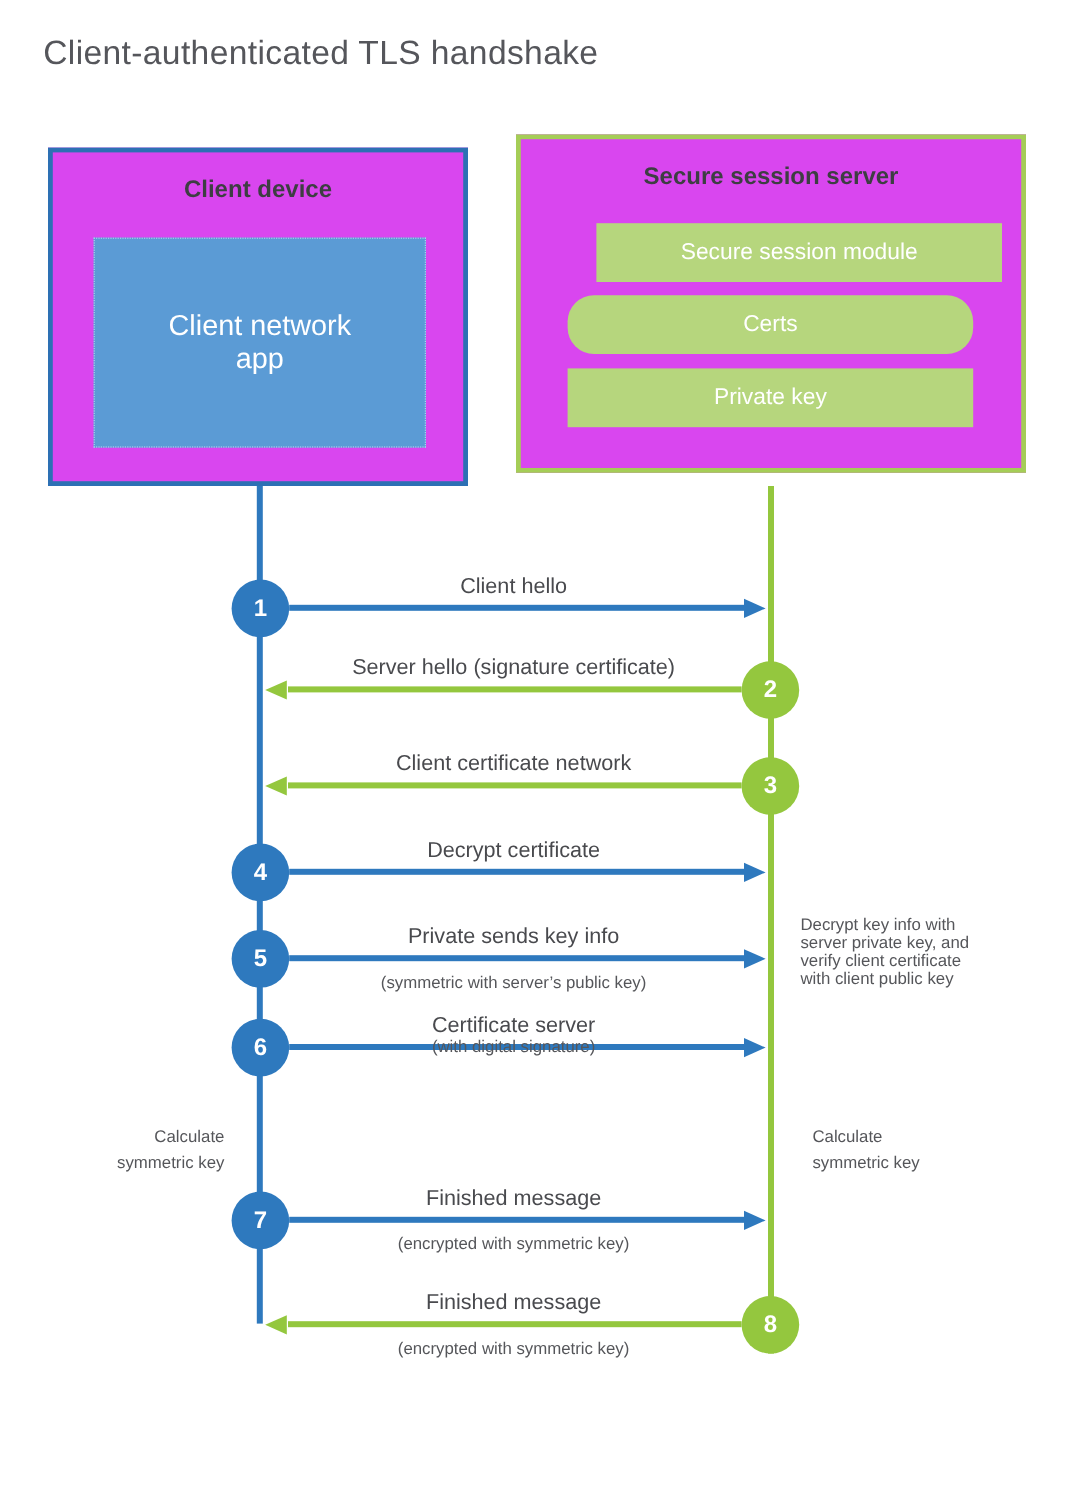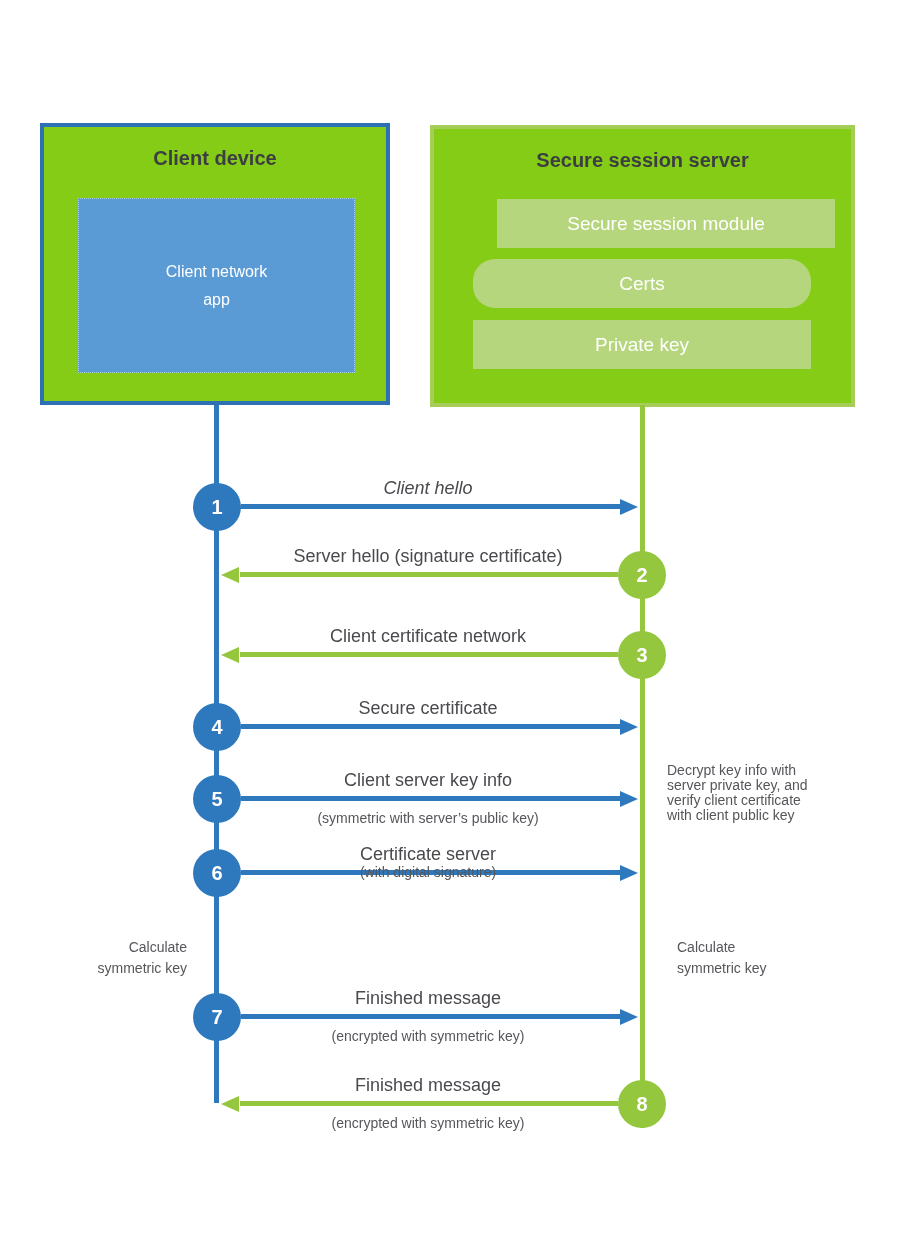--- a/index.html
+++ b/index.html
@@ -6,29 +6,29 @@
   .frame {
     position:relative; width:900px; height:1256px; background:#ffffff;
     font-family:"Liberation Sans", sans-serif; overflow:hidden;
     --blue:#2e79be; --blue-border:#2d70b4; --blue-fill:#5b9bd5;
     --green:#94c73e; --green-border:#a5cd57; --green-fill:#b6d67d;
   }
   .diagram-title {
     position:absolute; left:36px; top:28px; font-size:28px; font-weight:400;
     color:#55565b; letter-spacing:0.3px;
   }
-  .entity-box { position:absolute; box-sizing:border-box; background:#84cc16; }
+  .entity-box { position:absolute; box-sizing:border-box; background:#d946ef; }
   .entity-box.client { left:40px; top:123px; width:350px; height:282px; border:4px solid var(--blue-border); }
-  .entity-box.server { left:430px; top:125px; width:425px; height:282px; border:4px solid var(--green-border); }
+  .entity-box.server { left:430px; top:112px; width:425px; height:282px; border:4px solid var(--green-border); }
   .entity-title { margin-top:20px; text-align:center; font-size:20px; font-weight:700; color:#3d3e42; }
   .client-app {
     position:absolute; left:34px; top:71px; width:277px; height:175px; box-sizing:border-box;
     background:var(--blue-fill); border:1px dotted #aed0ee;
     display:flex; align-items:center; justify-content:center; text-align:center;
-    color:#ffffff; font-size:16px; line-height:28px; white-space:pre-line;
+    color:#ffffff; font-size:24px; line-height:28px; white-space:pre-line;
   }
   .server-bar {
     position:absolute; left:39px; width:338px; height:49px; background:var(--green-fill);
     display:flex; align-items:center; justify-content:center;
     color:#ffffff; font-size:19px;
   }
   .bar-0 { top:70px;margin-left:24px; } .bar-1 { top:130px;border-radius:22px; } .bar-2 { top:191px; }
   .vline { position:absolute; width:5px; }
   .vline.blue  { left:214px; top:405px; height:698px; background:var(--blue); }
   .vline.green { left:640px; top:405px; height:723px; background:var(--green); }
@@ -50,20 +50,21 @@
   .note { position:absolute; font-size:14px; color:#55565a; white-space:pre-line; }
   .note.decrypt { left:667px; top:763px; width:180px; line-height:15px; }
   .note.calc-left { left:57px; top:937px; width:130px; text-align:right; line-height:21px; }
   .note.calc-right { left:677px; top:937px; width:140px; text-align:left; line-height:21px; }
 </style>
 </head>
 <body>
 
 <div class="frame" style="--blue: #2e79be; --blue-border: #2d70b4; --blue-fill: #5b9bd5; --green: #94c73e; --green-border: #a5cd57; --green-fill: #b6d67d;">
 
+  <div class="diagram-title">Client-authenticated TLS handshake</div>
 
   <div class="entity-box client">
     <div class="entity-title">Client device</div>
     <div class="client-app">Client network
 app</div>
   </div>
 
   <div class="entity-box server">
     <div class="entity-title">Secure session server</div>
     <div class="server-bar bar-0">Secure session module</div>
@@ -71,49 +72,49 @@
     <div class="server-bar bar-2">Private key</div>
   </div>
 
   <div class="vline blue"></div>
   <div class="vline green"></div>
 
   <div>
     <div class="shaft blue" style="left:241px; top:504px; width:379px;"></div>
     <div class="head right" style="left:620px; top:499px;"></div>
     <div class="circle blue" style="left:193px; top:483px;">1</div>
-    <div class="msg" style="top:478px;font-style:italic;">Client hello</div>
+    <div class="msg" style="top:478px;">Client hello</div>
   </div>
 
   <div>
     <div class="shaft green" style="left:240px; top:572px; width:378px;"></div>
     <div class="head left" style="left:221px; top:567px;"></div>
     <div class="circle green" style="left:618px; top:551px;">2</div>
     <div class="msg" style="top:546px;">Server hello (signature certificate)</div>
   </div>
 
   <div>
     <div class="shaft green" style="left:240px; top:652px; width:378px;"></div>
     <div class="head left" style="left:221px; top:647px;"></div>
     <div class="circle green" style="left:618px; top:631px;">3</div>
     <div class="msg" style="top:626px;">Client certificate network</div>
   </div>
 
   <div>
     <div class="shaft blue" style="left:241px; top:724px; width:379px;"></div>
     <div class="head right" style="left:620px; top:719px;"></div>
     <div class="circle blue" style="left:193px; top:703px;">4</div>
-    <div class="msg" style="top:698px;">Secure certificate</div>
+    <div class="msg" style="top:698px;">Decrypt certificate</div>
   </div>
 
   <div>
     <div class="shaft blue" style="left:241px; top:796px; width:379px;"></div>
     <div class="head right" style="left:620px; top:791px;"></div>
     <div class="circle blue" style="left:193px; top:775px;">5</div>
-    <div class="msg" style="top:770px;">Client server key info</div>
+    <div class="msg" style="top:770px;">Private sends key info</div>
     <div class="sub" style="top:810px;">(symmetric with server’s public key)</div>
   </div>
 
   <div>
     <div class="shaft blue" style="left:241px; top:870px; width:379px;"></div>
     <div class="head right" style="left:620px; top:865px;"></div>
     <div class="circle blue" style="left:193px; top:849px;">6</div>
     <div class="msg" style="top:844px;">Certificate server</div>
     <div class="sub" style="top:864px;">(with digital signature)</div>
   </div>

